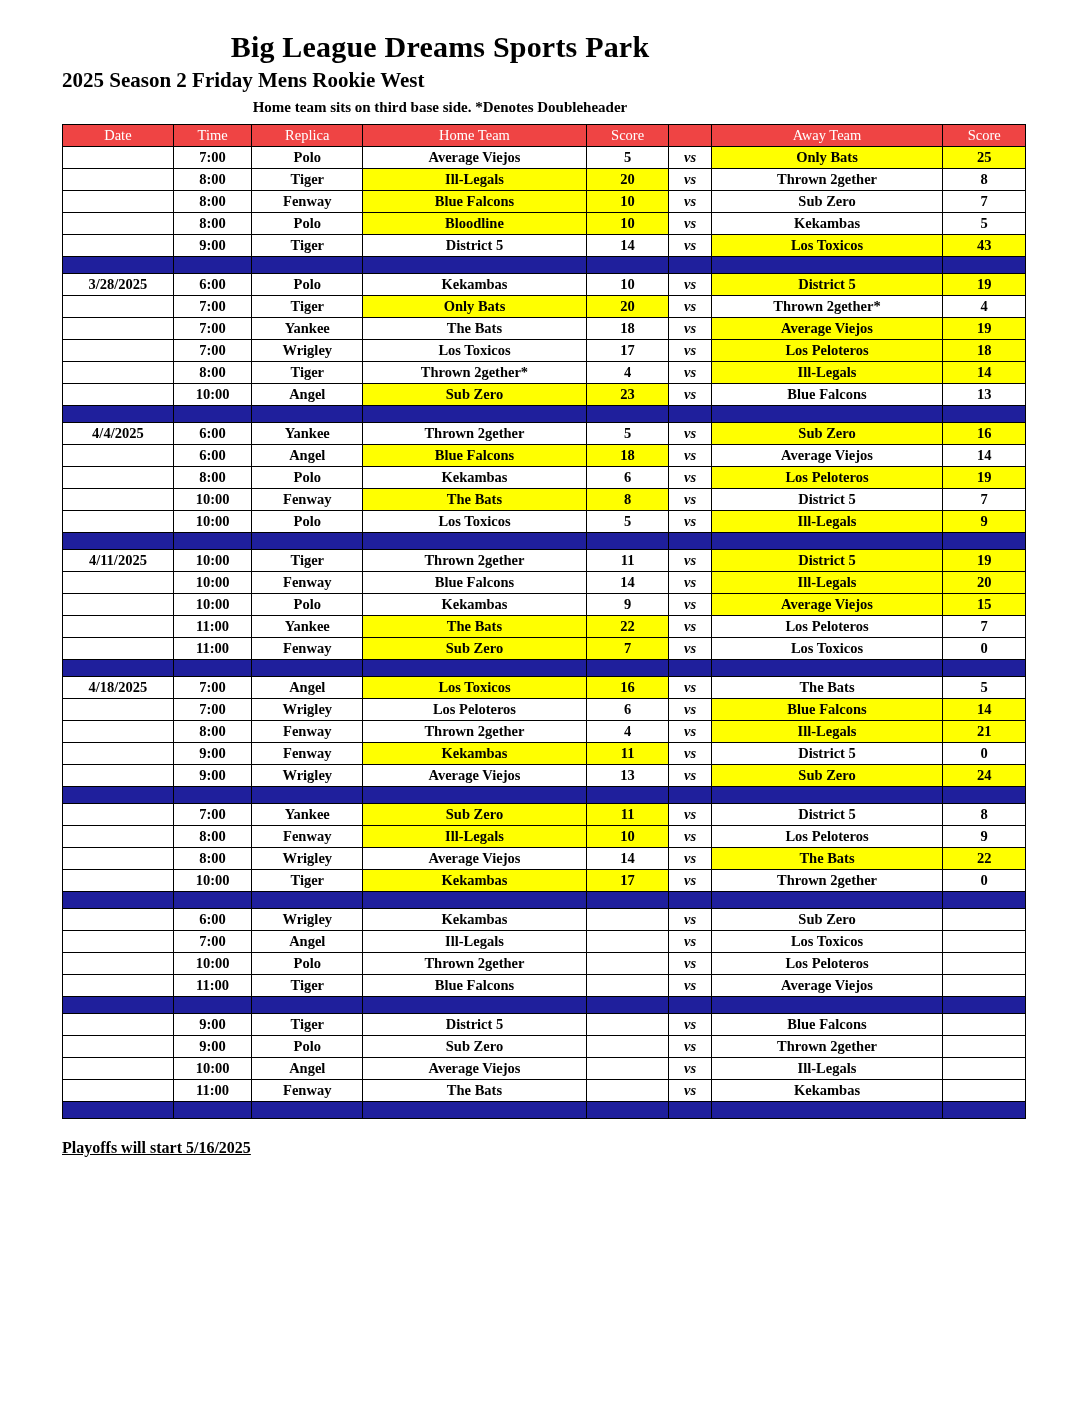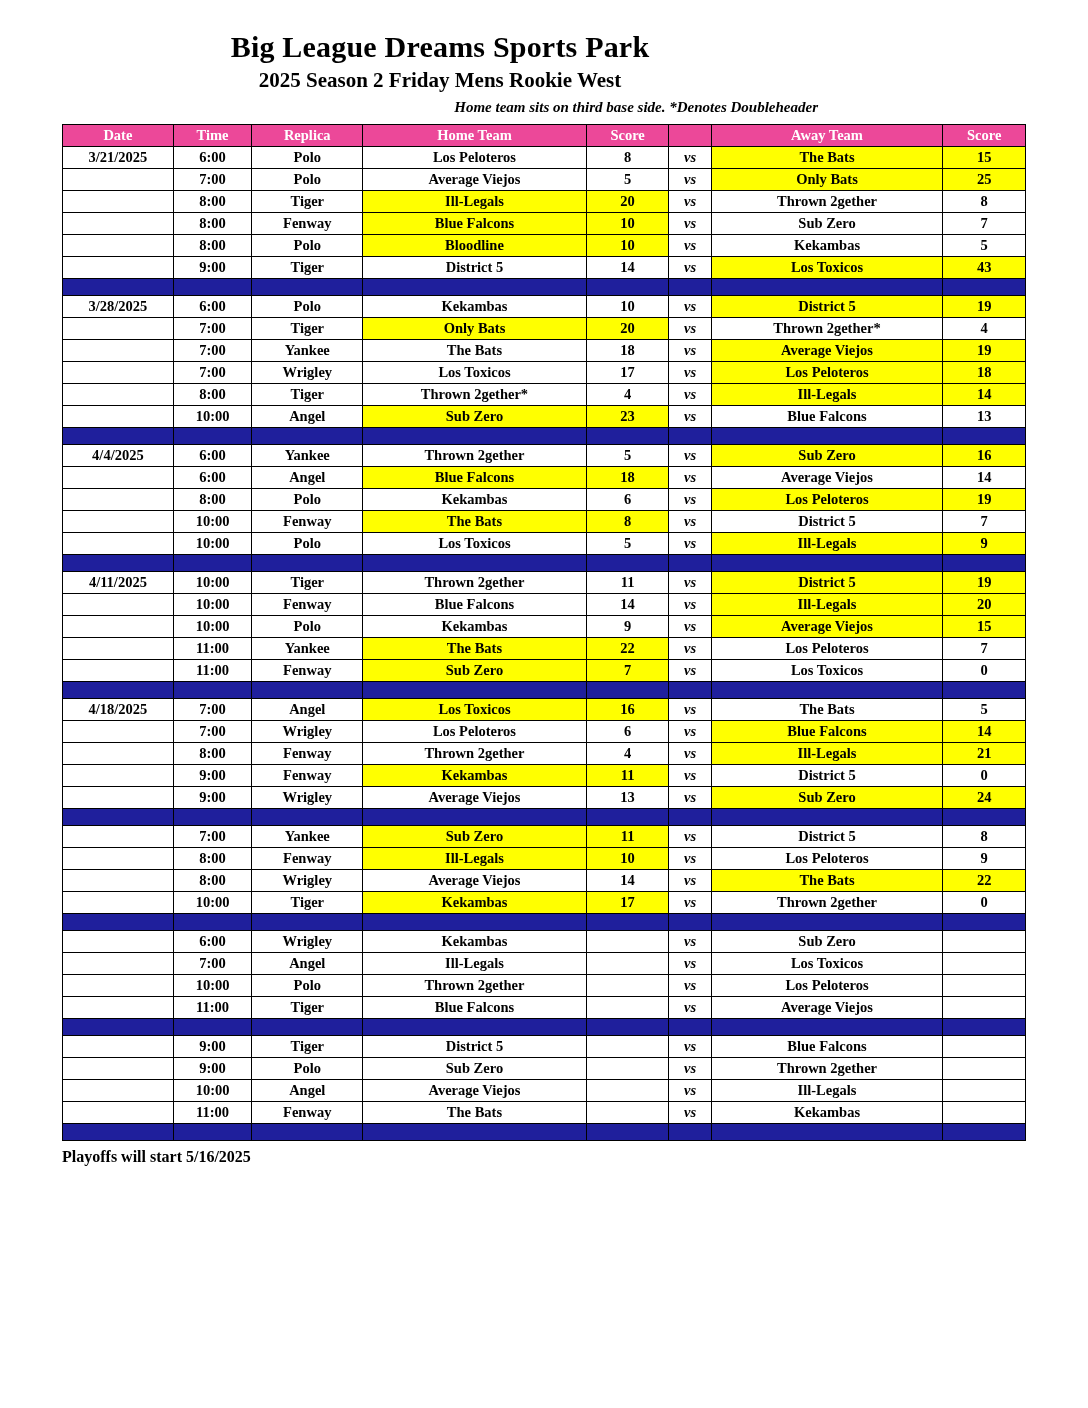--- a/index.html
+++ b/index.html
@@ -19,52 +19,51 @@
     padding: 26px 62px 0 62px;
   }
   .doc-title {
     text-align: center;
     font-size: 30px;
     font-weight: bold;
     letter-spacing: 0.2px;
     margin: 4px 0 2px 0;
   }
   .doc-subtitle {
+    text-align: left;
+    font-size: 21px;
+    font-weight: bold;
+    margin: 4px 0 2px 0;
+  }
+  .doc-note {
     text-align: center;
-    font-size: 21px;
-    font-weight: bold;
-    margin: 4px 0 2px 0;
-  }
-  .doc-note {
-    text-align: right;
     font-size: 15px;
     font-weight: bold;
-    font-style: italic;
     margin: 6px 0 8px 0;
   }
   table.schedule {
     border-collapse: collapse;
     width: 964px;
     table-layout: fixed;
     margin-top: 2px;
   }
   table.schedule td, table.schedule th {
     border: 1px solid #000000;
     font-size: 14.5px;
     height: 21px;
     padding: 0 2px;
     text-align: center;
     vertical-align: middle;
     overflow: hidden;
     white-space: nowrap;
   }
   thead th {
-    background: #ec4899;
+    background: #ef4444;
     color: #ffffff;
-    font-weight: bold;
+    font-weight: normal;
     font-size: 15px;
     height: 22px;
   }
   td.date, td.time, td.replica {
     font-weight: bold;
   }
   td.team {
     font-weight: bold;
   }
   td.score {
@@ -79,21 +78,22 @@
     background: #1f1f9c;
     height: 16px;
     border: 1px solid #000000;
   }
   .hl {
     background: #ffff00;
   }
   .footer-note {
     font-size: 16px;
     font-weight: bold;
-    margin-top: 7px;
+    margin-top: 20px;
+    text-decoration: underline;
   }
   
   col.c-date   { width: 110px; }
   col.c-time   { width: 78px;  }
   col.c-rep    { width: 110px; }
   col.c-home   { width: 222px; }
   col.c-score1 { width: 82px;  }
   col.c-vs     { width: 42px;  }
   col.c-away   { width: 230px; }
   col.c-score2 { width: 82px;  }
@@ -125,30 +125,20 @@
         <th>Replica</th>
         <th>Home Team</th>
         <th>Score</th>
         <th></th>
         <th>Away Team</th>
         <th>Score</th>
       </tr>
     </thead>
     <tbody id="schedule-body">
         <tr>
-          <td class="date">3/21/2025</td>
-          <td class="time">6:00</td>
-          <td class="replica">Polo</td>
-          <td class="team">Los Peloteros</td>
-          <td class="score">8</td>
-          <td class="vs">vs</td>
-          <td class="team hl">The Bats</td>
-          <td class="score hl">15</td>
-        </tr>
-        <tr>
           <td class="date"></td>
           <td class="time">7:00</td>
           <td class="replica">Polo</td>
           <td class="team">Average Viejos</td>
           <td class="score">5</td>
           <td class="vs">vs</td>
           <td class="team hl">Only Bats</td>
           <td class="score hl">25</td>
         </tr>
         <tr>

